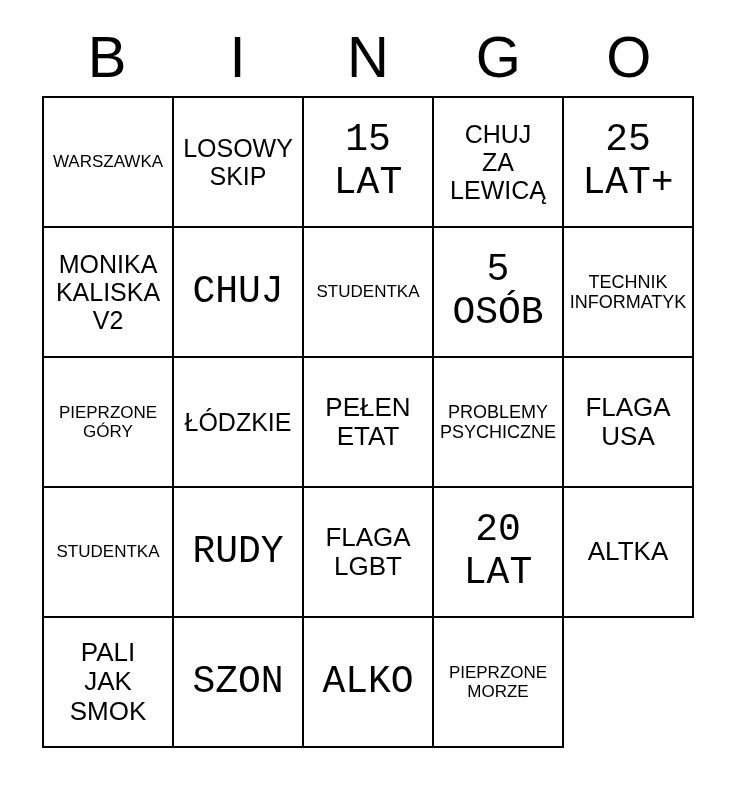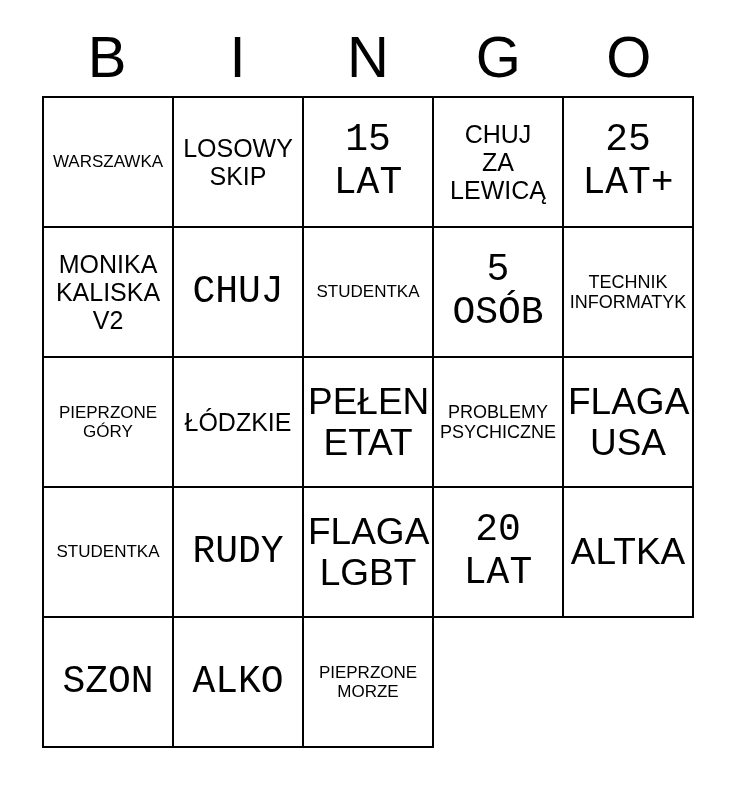--- a/index.html
+++ b/index.html
@@ -57,21 +57,21 @@
     overflow: hidden;
   }
   .cell-text {
     display: block;
     width: 100%;
     line-height: 1.12;
     white-space: pre-line;
     font-family: "Liberation Sans", sans-serif;
   }
   .fs-xl { font-size: 38px; font-family: Liberation Mono, monospace; }
-  .fs-lg { font-size: 37px; }
+  .fs-lg { font-size: 26px; }
   .fs-md { font-size: 25px; }
   .fs-sm { font-size: 17px; }
   .fs-xs { font-size: 18px; }
 </style>
 </head>
 <body>
 
 <div class="bingo-wrap">
 
   <div class="header-row">
@@ -152,20 +152,25 @@
 LGBT</span>
       </div>
       <div class="cell">
         <span class="cell-text fs-xl">20
 LAT</span>
       </div>
       <div class="cell">
         <span class="cell-text fs-lg">ALTKA</span>
       </div>
       <div class="cell">
+        <span class="cell-text fs-lg">PALI
+JAK
+SMOK</span>
+      </div>
+      <div class="cell">
         <span class="cell-text fs-xl">SZON</span>
       </div>
       <div class="cell">
         <span class="cell-text fs-xl">ALKO</span>
       </div>
       <div class="cell">
         <span class="cell-text fs-sm">PIEPRZONE
 MORZE</span>
       </div>
     </div>

